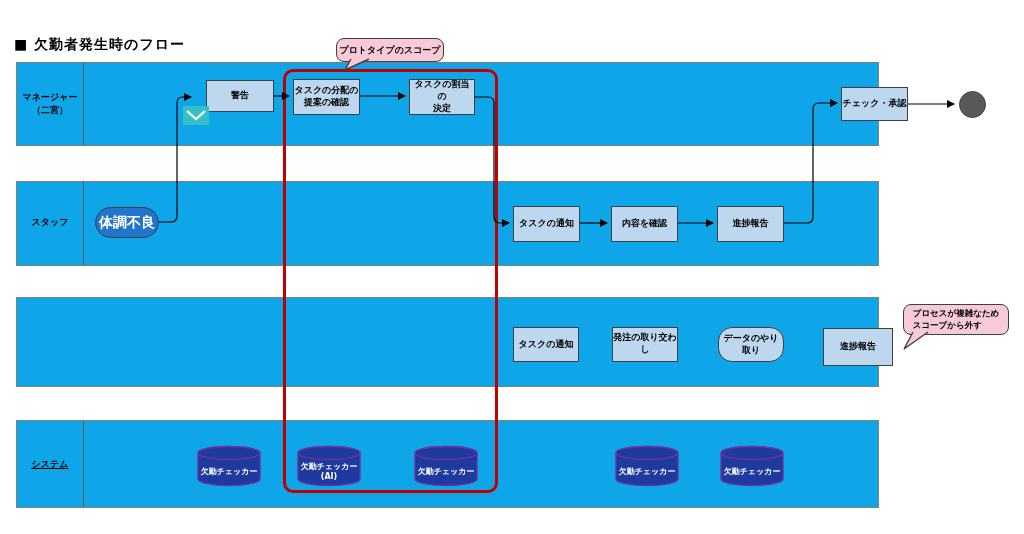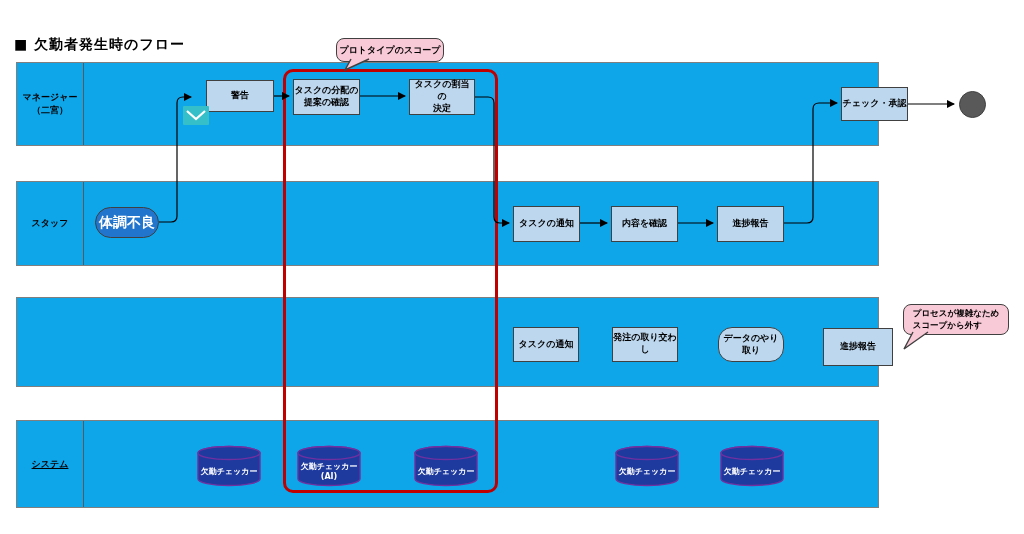--- a/index.html
+++ b/index.html
@@ -74,21 +74,21 @@
 </head>
 <body>
 
 <div class="title">■ 欠勤者発生時のフロー</div>
 
 <div class="lane" style="top:62px;height:84px;">
   <div class="lane-header">マネージャー
 （二宮）</div>
   <div class="lane-body"></div>
 </div>
-<div class="lane" style="top:181px;height:85px;">
+<div class="lane" style="top:181px;height:85px;font-family:Liberation Mono, monospace;">
   <div class="lane-header">スタッフ</div>
   <div class="lane-body"></div>
 </div>
 <div class="lane" style="top:297px;height:90px;">
   <div class="lane-body"></div>
 </div>
 <div class="lane" style="top:420px;height:88px;text-decoration:underline;">
   <div class="lane-header">システム</div>
   <div class="lane-body"></div>
 </div>

